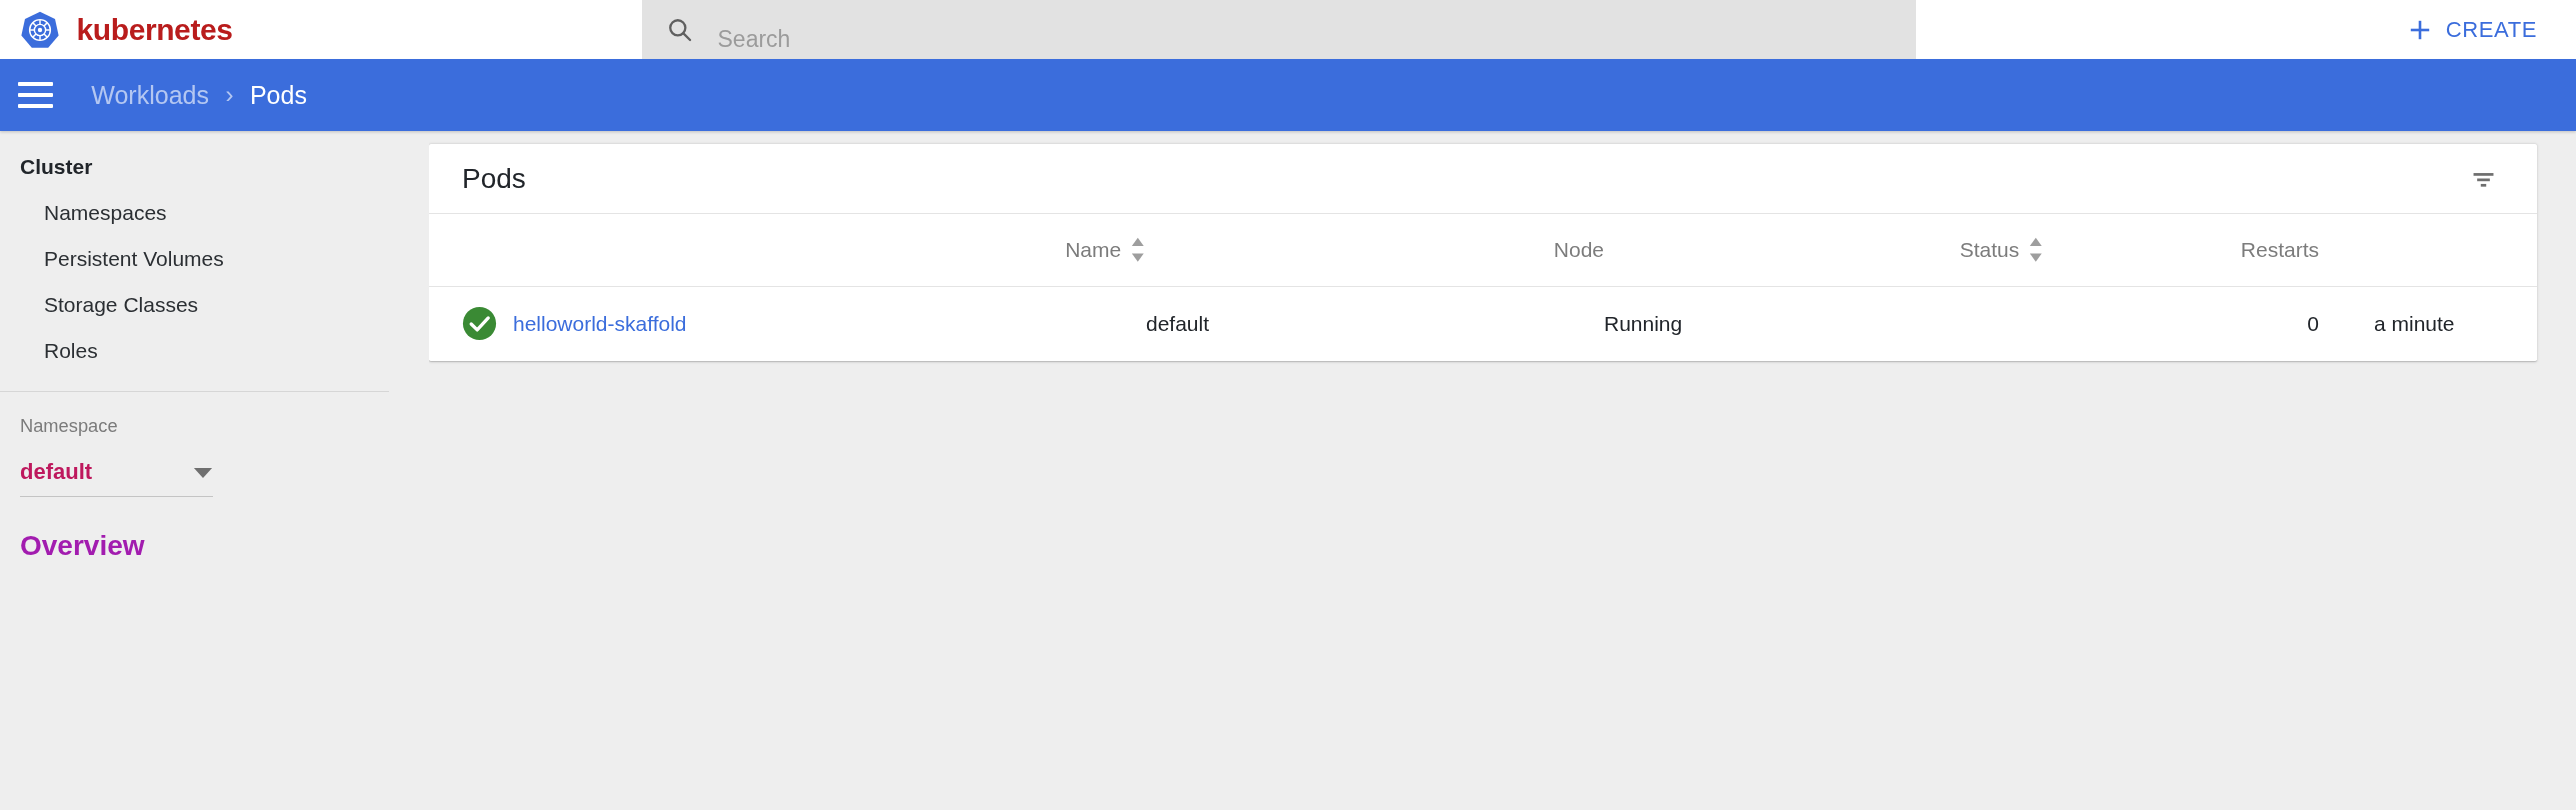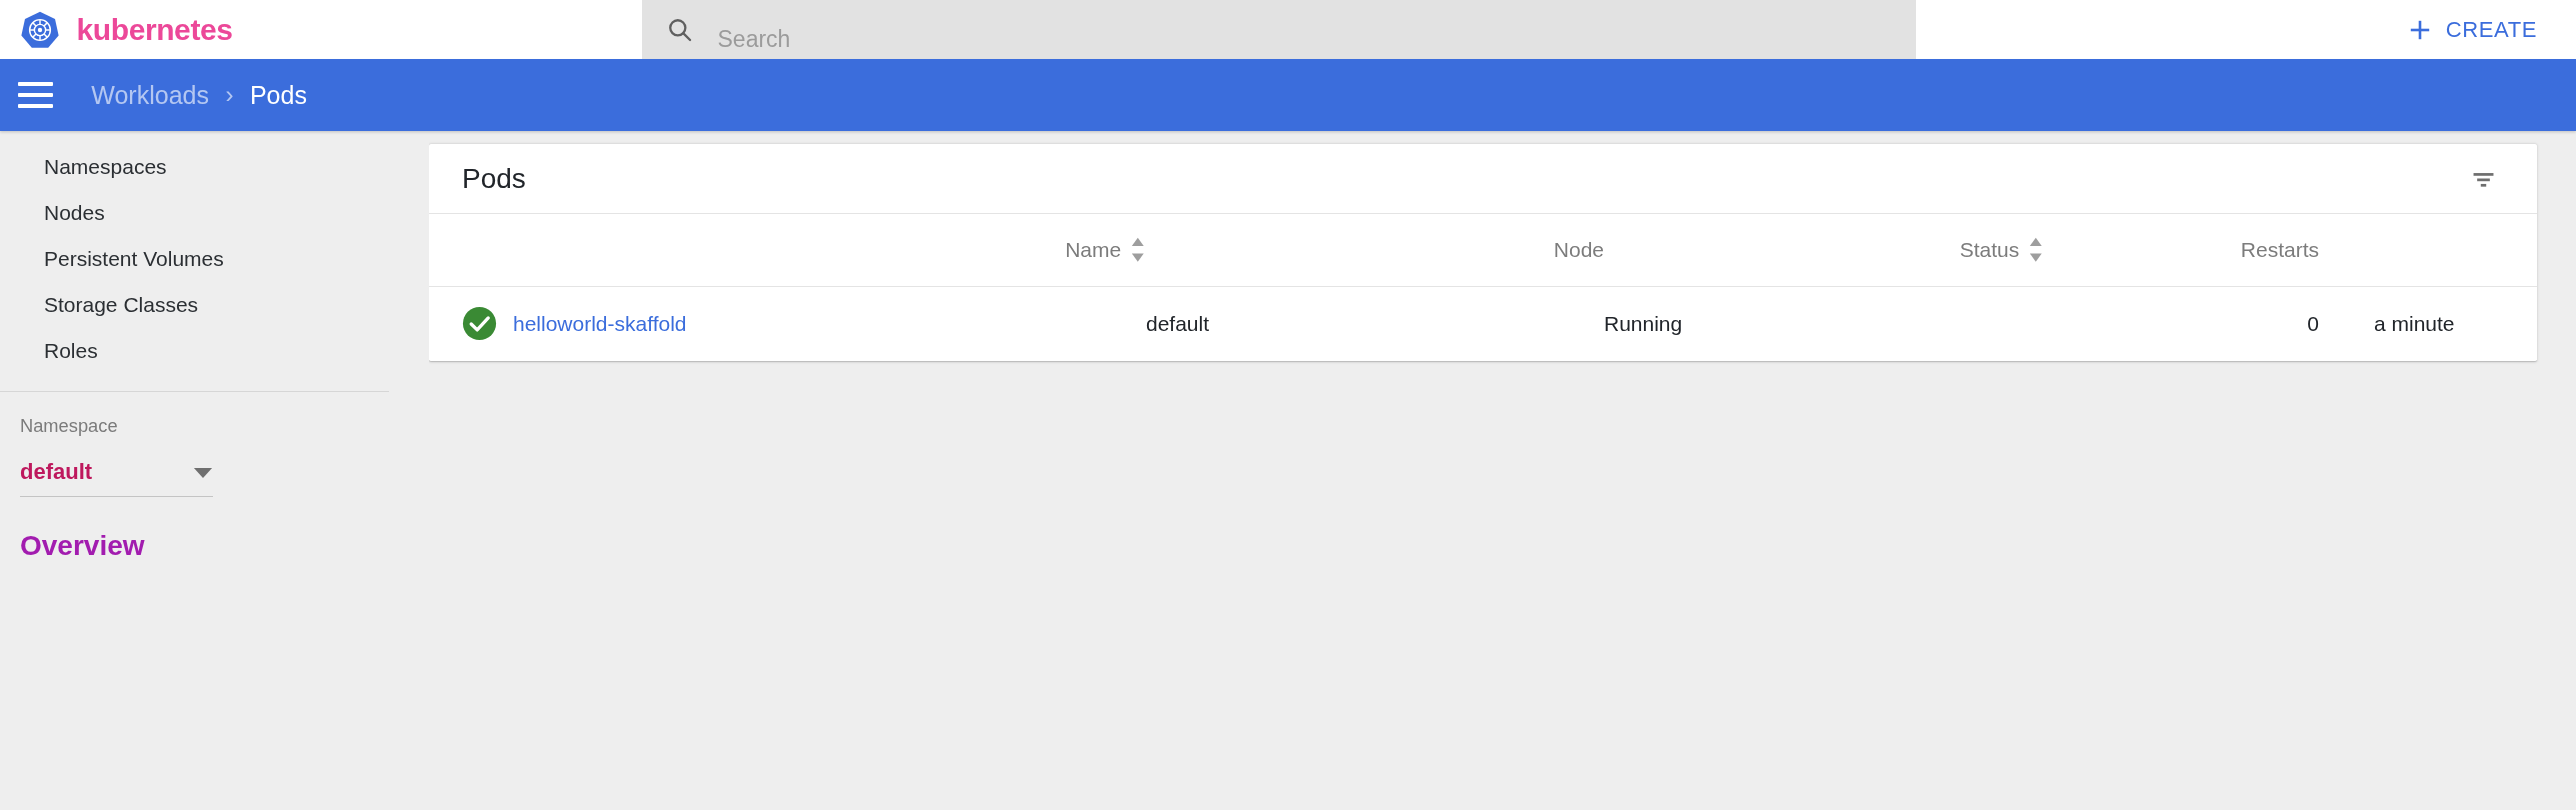--- a/index.html
+++ b/index.html
@@ -34,21 +34,21 @@
     align-items: center;
     gap: 16.5px;
     padding-left: 20px;
     width: 642px;
     flex: 0 0 auto;
   }
   .k8s-logo { width: 40px; height: 40px; display: block; }
   .brand-name {
     font-size: 30px;
     font-weight: 700;
-    color: #ec4899;
+    color: #b91c1c;
     letter-spacing: -0.4px;
   }
 
   .searchwrap {
     width: 1274px;
     flex: 0 0 auto;
     height: 59px;
     display: flex;
     align-items: stretch;
   }
@@ -337,22 +337,22 @@
     <div class="breadcrumb-trail" style="display:flex;align-items:center;">
       <span class="crumb">Workloads</span>
       <span class="crumb-sep">›</span>
       <span class="crumb active">Pods</span>
     </div>
   </div>
 
   <div class="body">
 
     <div class="sidebar">
+      <div class="nav-group-title">Cluster</div>
       <div class="nav-item">Namespaces</div>
-      <div class="nav-item">Nodes</div>
       <div class="nav-item">Persistent Volumes</div>
       <div class="nav-item">Storage Classes</div>
       <div class="nav-item">Roles</div>
 
       <div class="nav-divider"></div>
 
       <div class="ns-section">
         <div class="ns-label">Namespace</div>
       </div>
       <div class="ns-select">

